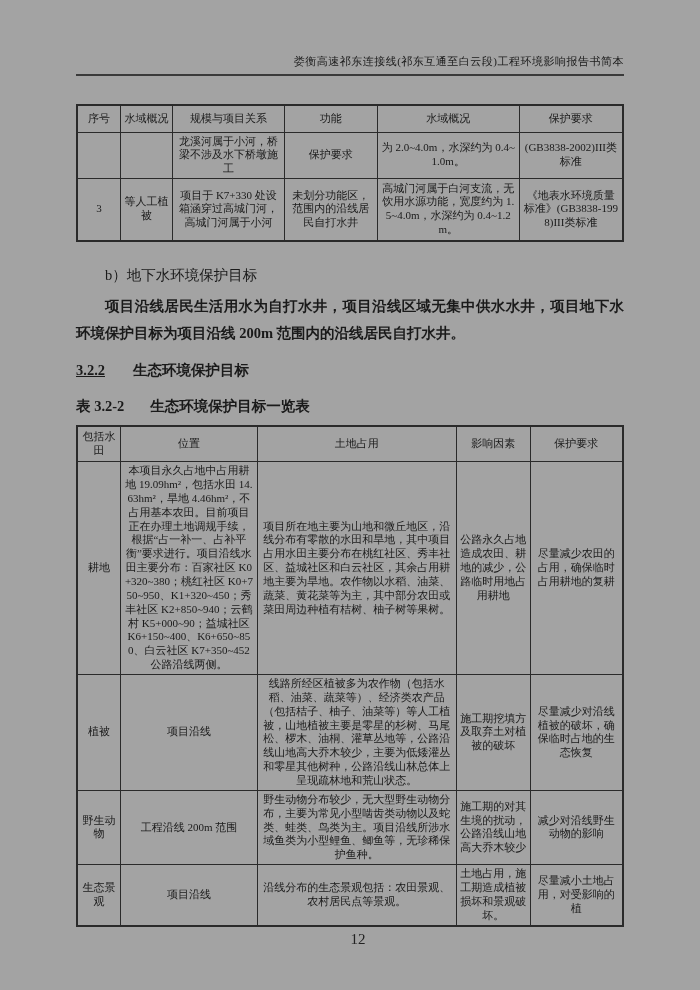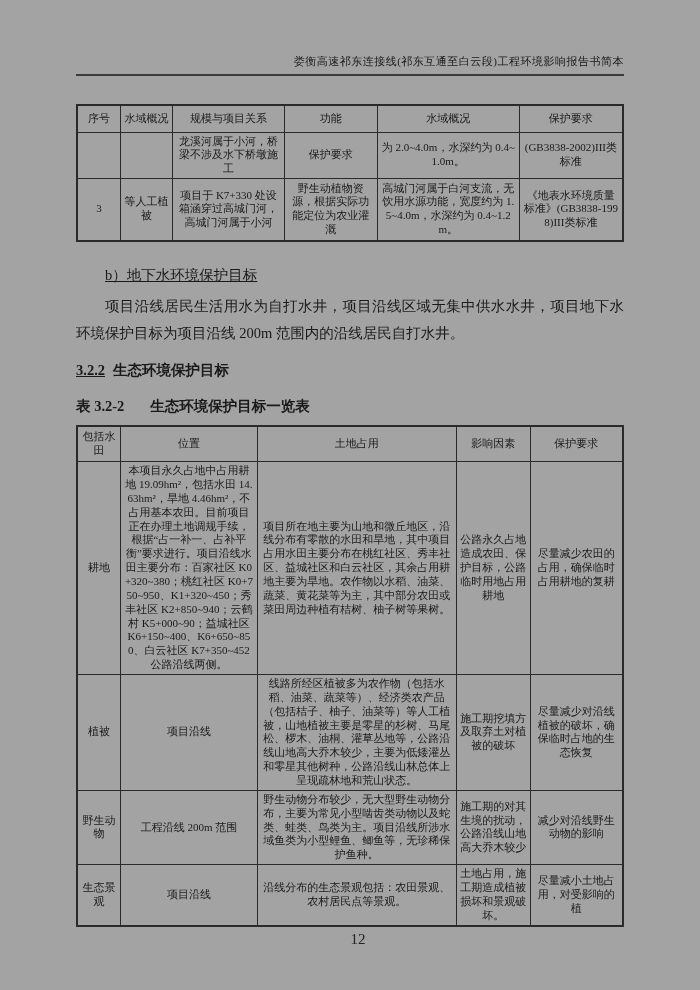--- a/index.html
+++ b/index.html
@@ -41,36 +41,36 @@
     overflow:hidden;
   }
   .t1{margin-top:28px;padding-left:8px;}
   .t2{margin-top:2px;}
   
   .sub-heading{
     margin:20px 0 4px 0;
     font-size:14.5px;
     text-indent:2em;
     line-height:27px;
-    text-decoration:underline;
   }
   .para{
     margin:0;
     font-size:14.5px;
     line-height:27.5px;
     text-align:justify;
     text-indent:2em;
+    font-weight:bold;
   }
   .section-heading{
     margin:9px 0 5px 0;
     font-size:14.5px;
     font-weight:bold;
     line-height:27px;
   }
-  .section-heading .num{margin-right:8px;text-decoration:underline;}
+  .section-heading .num{margin-right:28px;text-decoration:underline;}
   .table-caption{
     margin:13px 0 9px 0;
     font-size:14.5px;
     font-weight:bold;
   }
   .table-caption .cap-label{margin-right:26px;}
   .page-number{
     position:absolute;
     bottom:42px;left:16px;right:0;
     text-align:center;
@@ -112,21 +112,21 @@
         <td></td>
         <td>龙溪河属于小河，桥梁不涉及水下桥墩施工</td>
         <td>保护要求</td>
         <td>为 2.0~4.0m，水深约为 0.4~1.0m。</td>
         <td>(GB3838-2002)III类标准</td>
       </tr>
       <tr style="height:62px;">
         <td>3</td>
         <td>等人工植被</td>
         <td>项目于 K7+330 处设箱涵穿过高城门河，高城门河属于小河</td>
-        <td>野生动植物资源，根据实际功能定位为农业灌溉</td>
+        <td>未划分功能区，范围内的沿线居民自打水井</td>
         <td>高城门河属于白河支流，无饮用水源功能，宽度约为 1.5~4.0m，水深约为 0.4~1.2m。</td>
         <td>《地表水环境质量标准》(GB3838-1998)III类标准</td>
       </tr>
     </tbody>
   </table>
 
   <p class="sub-heading">b）地下水环境保护目标</p>
 
   <p class="para">项目沿线居民生活用水为自打水井，项目沿线区域无集中供水水井，项目地下水环境保护目标为项目沿线 200m 范围内的沿线居民自打水井。</p>
 
@@ -154,21 +154,21 @@
         <th>土地占用</th>
         <th>影响因素</th>
         <th>保护要求</th>
       </tr>
     </thead>
     <tbody>
       <tr style="height:186px;">
         <td>耕地</td>
         <td>本项目永久占地中占用耕地 19.09hm²，包括水田 14.63hm²，旱地 4.46hm²，不占用基本农田。目前项目正在办理土地调规手续，根据“占一补一、占补平衡”要求进行。项目沿线水田主要分布：百家社区 K0+320~380；桃红社区 K0+750~950、K1+320~450；秀丰社区 K2+850~940；云鹤村 K5+000~90；益城社区 K6+150~400、K6+650~850、白云社区 K7+350~452 公路沿线两侧。</td>
         <td>项目所在地主要为山地和微丘地区，沿线分布有零散的水田和旱地，其中项目占用水田主要分布在桃红社区、秀丰社区、益城社区和白云社区，其余占用耕地主要为旱地。农作物以水稻、油菜、蔬菜、黄花菜等为主，其中部分农田或菜田周边种植有桔树、柚子树等果树。</td>
-        <td>公路永久占地造成农田、保护目标，公路临时用地占用耕地</td>
+        <td>公路永久占地造成农田、耕地的减少，公路临时用地占用耕地</td>
         <td>尽量减少农田的占用，确保临时占用耕地的复耕</td>
       </tr>
       <tr style="height:115px;">
         <td>植被</td>
         <td>项目沿线</td>
         <td>线路所经区植被多为农作物（包括水稻、油菜、蔬菜等）、经济类农产品（包括桔子、柚子、油菜等）等人工植被，山地植被主要是零星的杉树、马尾松、椤木、油桐、灌草丛地等，公路沿线山地高大乔木较少，主要为低矮灌丛和零星其他树种，公路沿线山林总体上呈现疏林地和荒山状态。</td>
         <td>施工期挖填方及取弃土对植被的破坏</td>
         <td>尽量减少对沿线植被的破坏，确保临时占地的生态恢复</td>
       </tr>
       <tr style="height:70px;">

